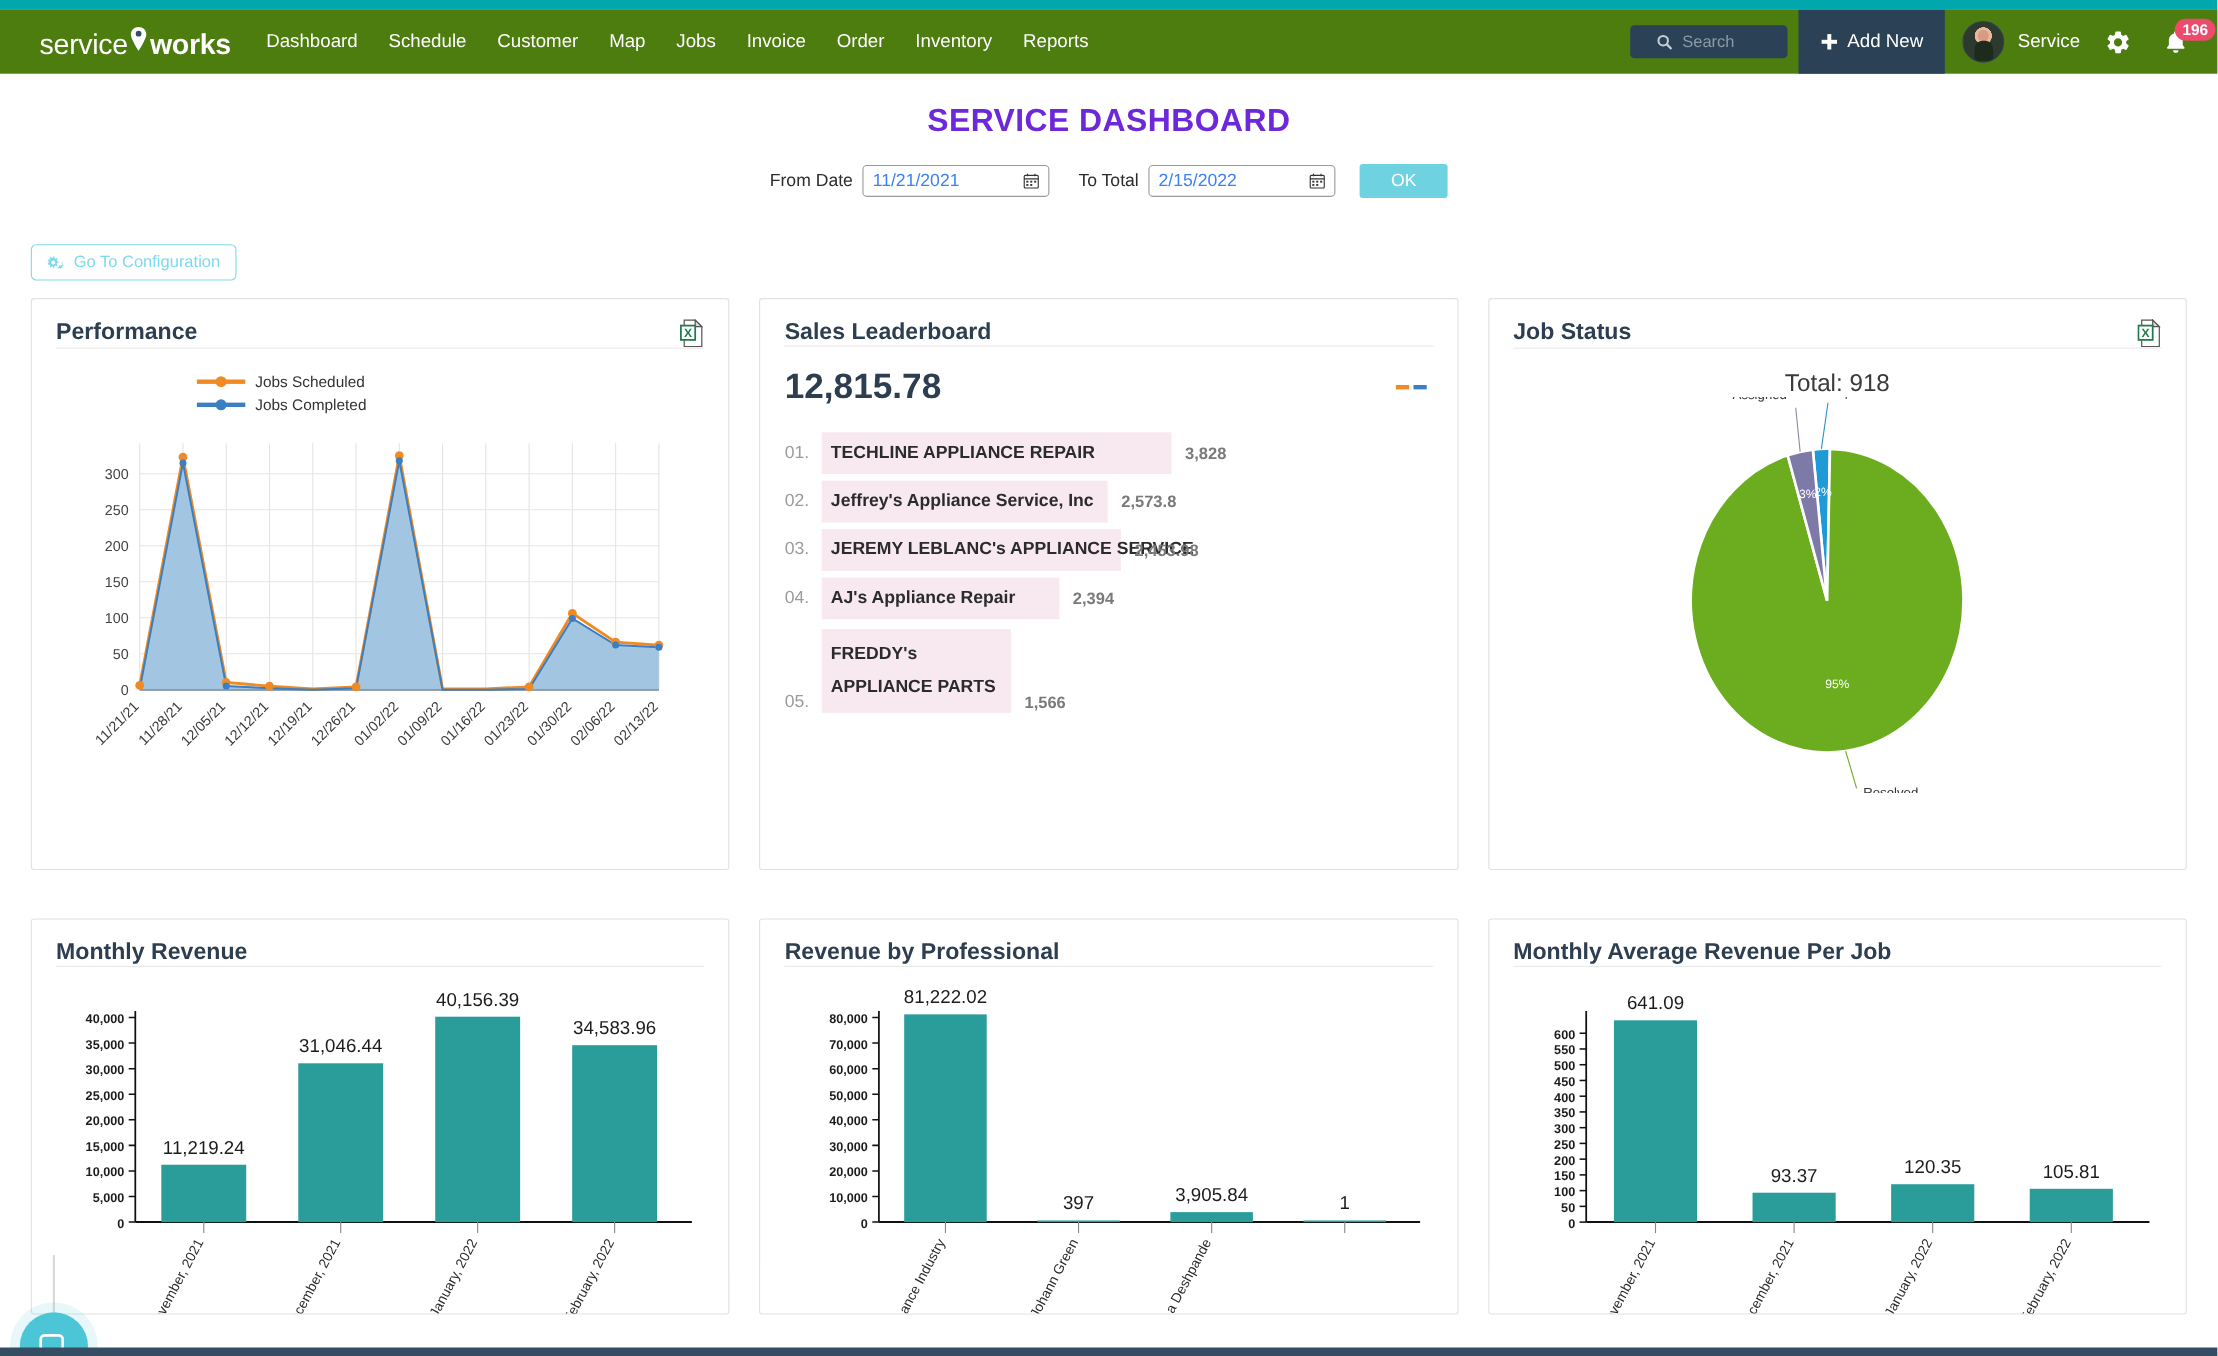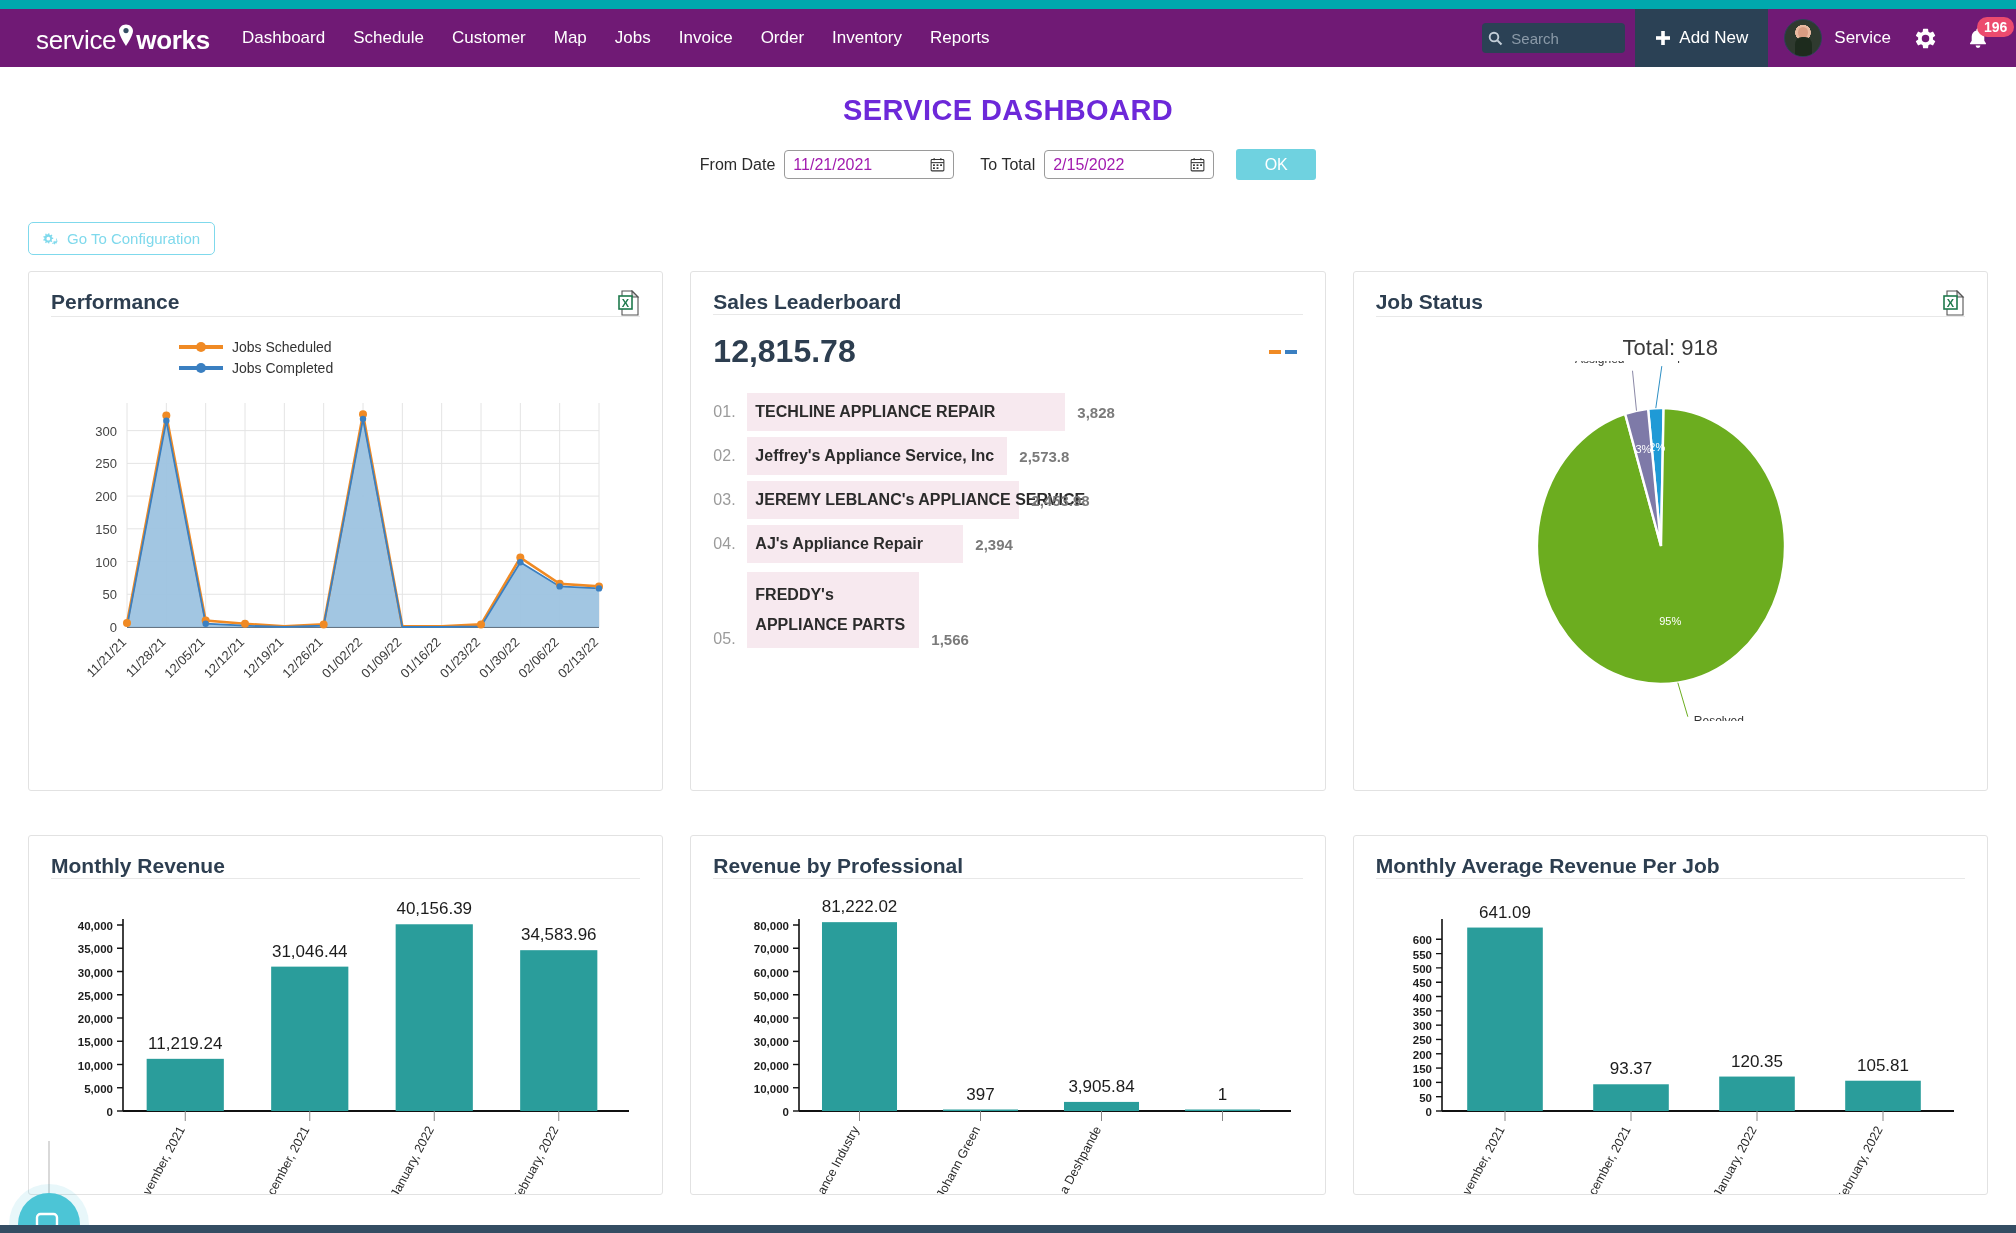--- a/index.html
+++ b/index.html
@@ -9,21 +9,21 @@
     width:2016px; height:1233px;
     background:#ffffff;
     font-family:"Liberation Sans", sans-serif;
     overflow:hidden;
     position:relative;
   }
   
   .top-accent { height:9px; background:#00a8ad; width:100%; }
   
   .header {
-    height:58px; background:#701a75; display:flex; align-items:center;
+    height:58px; background:#4d7c0f; display:flex; align-items:center;
     position:relative; padding:0 0 0 0;
   }
   .logo {
     padding-left:36px; width:210px; flex:0 0 auto;
     display:flex; align-items:center;
   }
   .logo-text {
     color:#fff; font-size:26px; letter-spacing:-0.3px; white-space:nowrap;
     display:flex; align-items:baseline; font-weight:300;
   }
@@ -35,21 +35,21 @@
   .nav-item {
     color:#ffffff; font-size:17px; padding:6px 14px; cursor:pointer;
     white-space:nowrap; font-weight:400;
   }
   .header-right {
     position:absolute; right:0; top:0; height:58px;
     display:flex; align-items:center;
   }
   .search-box {
     background:#2b4155; border-radius:4px; height:30px; width:143px;
-    display:flex; align-items:center; padding:0 6px; margin-right:10px;
+    display:flex; align-items:center; padding:0 24px; margin-right:10px;
   }
   .search-box .ph { color:#8b9aa8; font-size:15px; margin-left:8px; }
   .add-new-btn {
     background:#2b4155; color:#fff; height:58px; display:flex;
     align-items:center; padding:1px 20px; font-size:17px; cursor:pointer;
     font-weight:500; gap:8px;
   }
   .avatar {
     width:38px; height:38px; border-radius:50%; margin:0 12px 0 16px;
     background: radial-gradient(circle at 50% 35%, #e8b9a0 0 26%, #2f3a2f 27% 100%);
@@ -80,21 +80,21 @@
   .filter-row {
     display:flex; justify-content:center; align-items:center;
     margin-top:22px; gap:0;
   }
   .filter-label { font-size:16px; color:#2b2b2b; font-weight:400; }
   .date-field {
     display:flex; align-items:center; justify-content:space-between;
     border:1px solid #9a9a9a; border-radius:4px; height:29px; width:170px;
     margin-left:9px; background:#fff; padding:0 8px; cursor:text;
   }
-  .date-field .val { font-size:16px; color:#a21caf; }
+  .date-field .val { font-size:16px; color:#3b82f6; }
   .date-field .cal { color:#333; font-size:14px; }
   .ok-btn {
     background:#6fd2e0; color:#fff; border:none; border-radius:3px;
     width:80px; height:31px; font-size:16px; margin-left:22px; cursor:pointer;
     font-family:"Liberation Sans", sans-serif;
   }
   
   .config-btn {
     margin:42px 0 0 28px; border:1px solid #7fd9ec; border-radius:5px;
     color:#7fd9ec; background:#fff; font-size:15px; padding:7px 14px;

